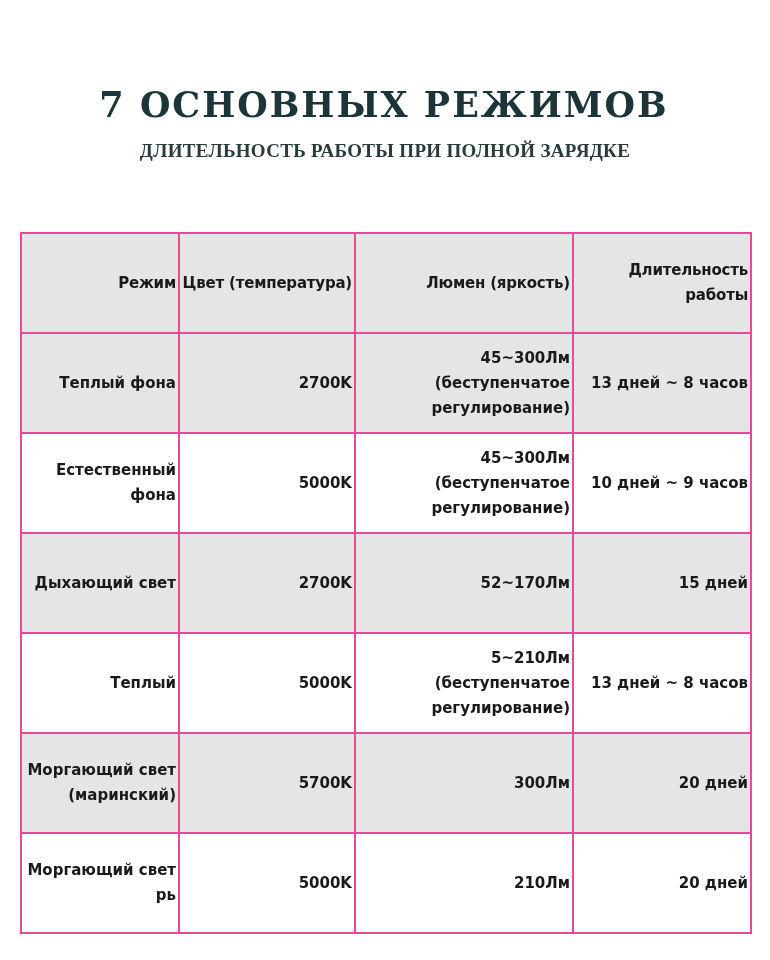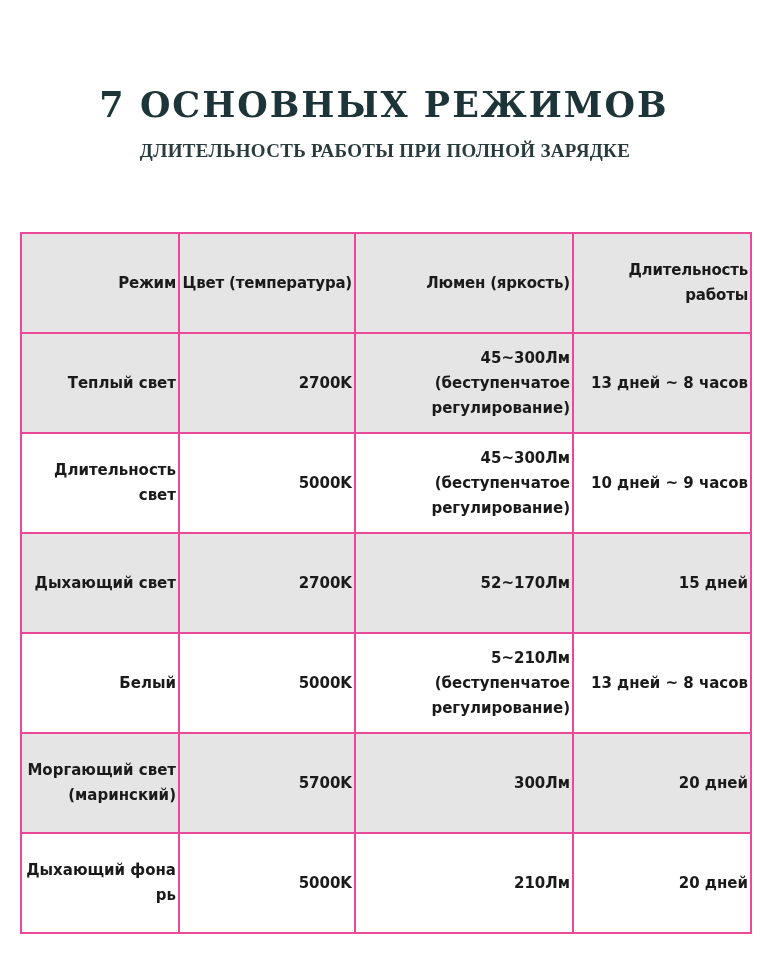--- a/index.html
+++ b/index.html
@@ -44,49 +44,49 @@
       <col class="c4">
     </colgroup>
   <tbody>
       <tr class="gray hdr">
     <th>Режим</th>
     <th>Цвет (температура)</th>
     <th>Люмен (яркость)</th>
     <th>Длительность работы</th>
   </tr>
   <tr class="gray">
-    <td>Теплый свет</td>
+    <td>Теплый фона</td>
     <td>2700K</td>
     <td>45~300Лм (беступенчатое регулирование)</td>
     <td>13 дней ~ 8 часов</td>
   </tr>
   <tr class="white">
-    <td>Длительность свет</td>
+    <td>Естественный фона</td>
     <td>5000K</td>
     <td>45~300Лм (беступенчатое регулирование)</td>
     <td>10 дней ~ 9 часов</td>
   </tr>
   <tr class="gray">
     <td>Дыхающий свет</td>
     <td>2700K</td>
     <td>52~170Лм</td>
     <td>15 дней</td>
   </tr>
   <tr class="white">
-    <td>Белый</td>
+    <td>Теплый</td>
     <td>5000K</td>
     <td>5~210Лм (беступенчатое регулирование)</td>
     <td>13 дней ~ 8 часов</td>
   </tr>
   <tr class="gray">
     <td>Моргающий свет (маринский)</td>
     <td>5700K</td>
     <td>300Лм</td>
     <td>20 дней</td>
   </tr>
   <tr class="white">
-    <td>Дыхающий фона рь</td>
+    <td>Моргающий свет рь</td>
     <td>5000K</td>
     <td>210Лм</td>
     <td>20 дней</td>
   </tr>
 </tbody>
   </table>
 
 </body></html>

